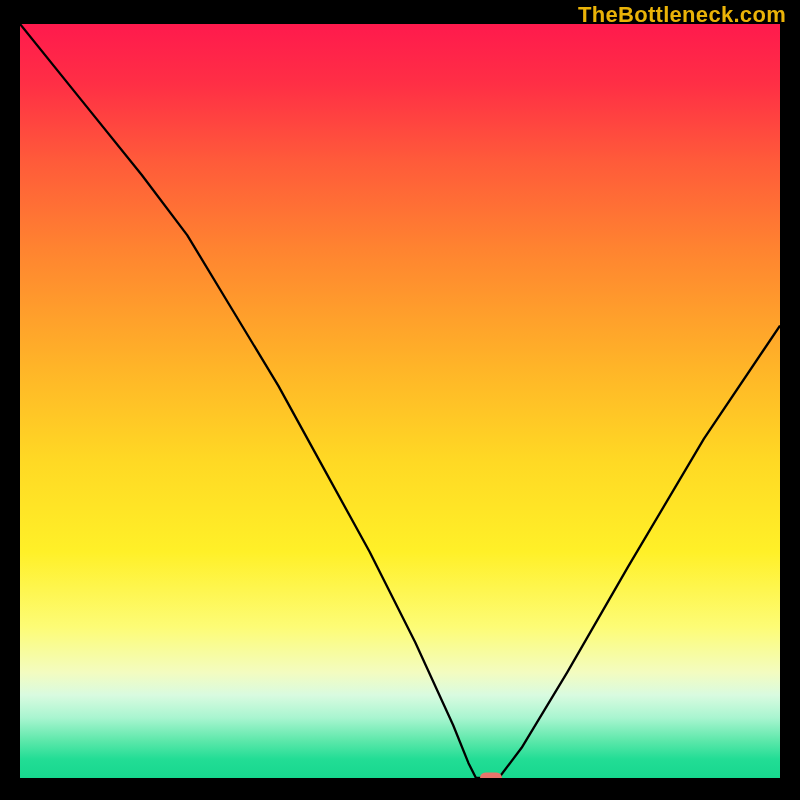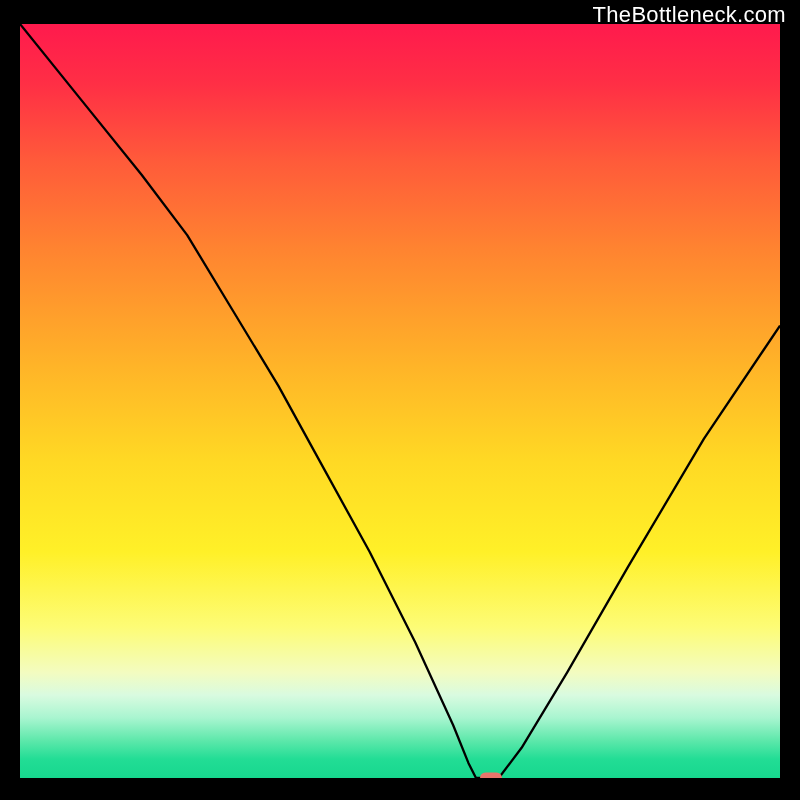--- a/index.html
+++ b/index.html
@@ -16,23 +16,23 @@
     position: relative;
     width: 800px;
     height: 800px;
     background: #000;
   }
 
   .watermark {
     position: absolute;
     top: 2px;
     right: 14px;
-    color: #ffffff;
+    color: #eab308;
     font-size: 22px;
-    font-weight: 400;
+    font-weight: 700;
     letter-spacing: 0.3px;
     z-index: 30;
   }
 
   
   .plot-area {
     position: absolute;
     left: 20px;
     top: 24px;
     width: 760px;   

